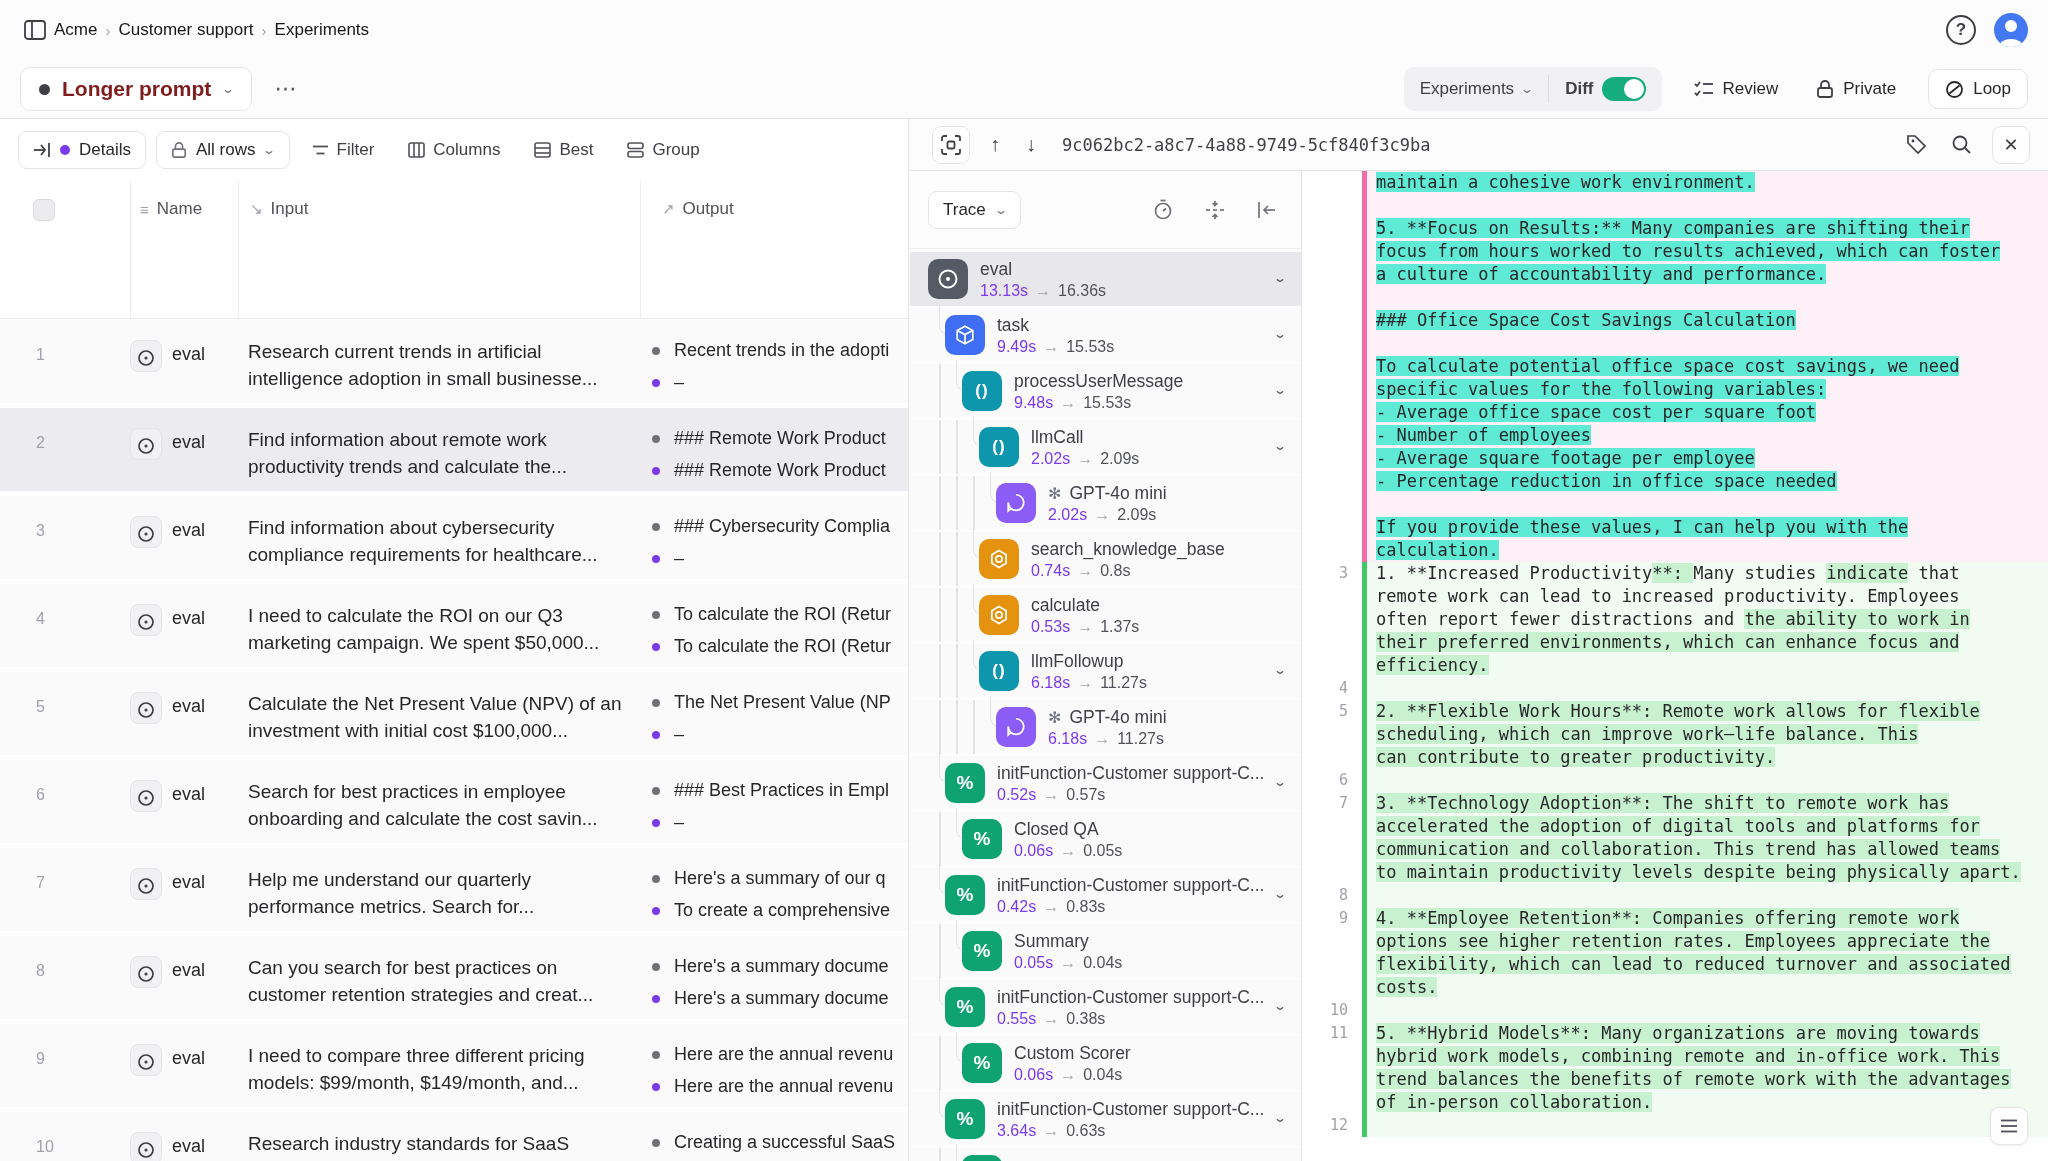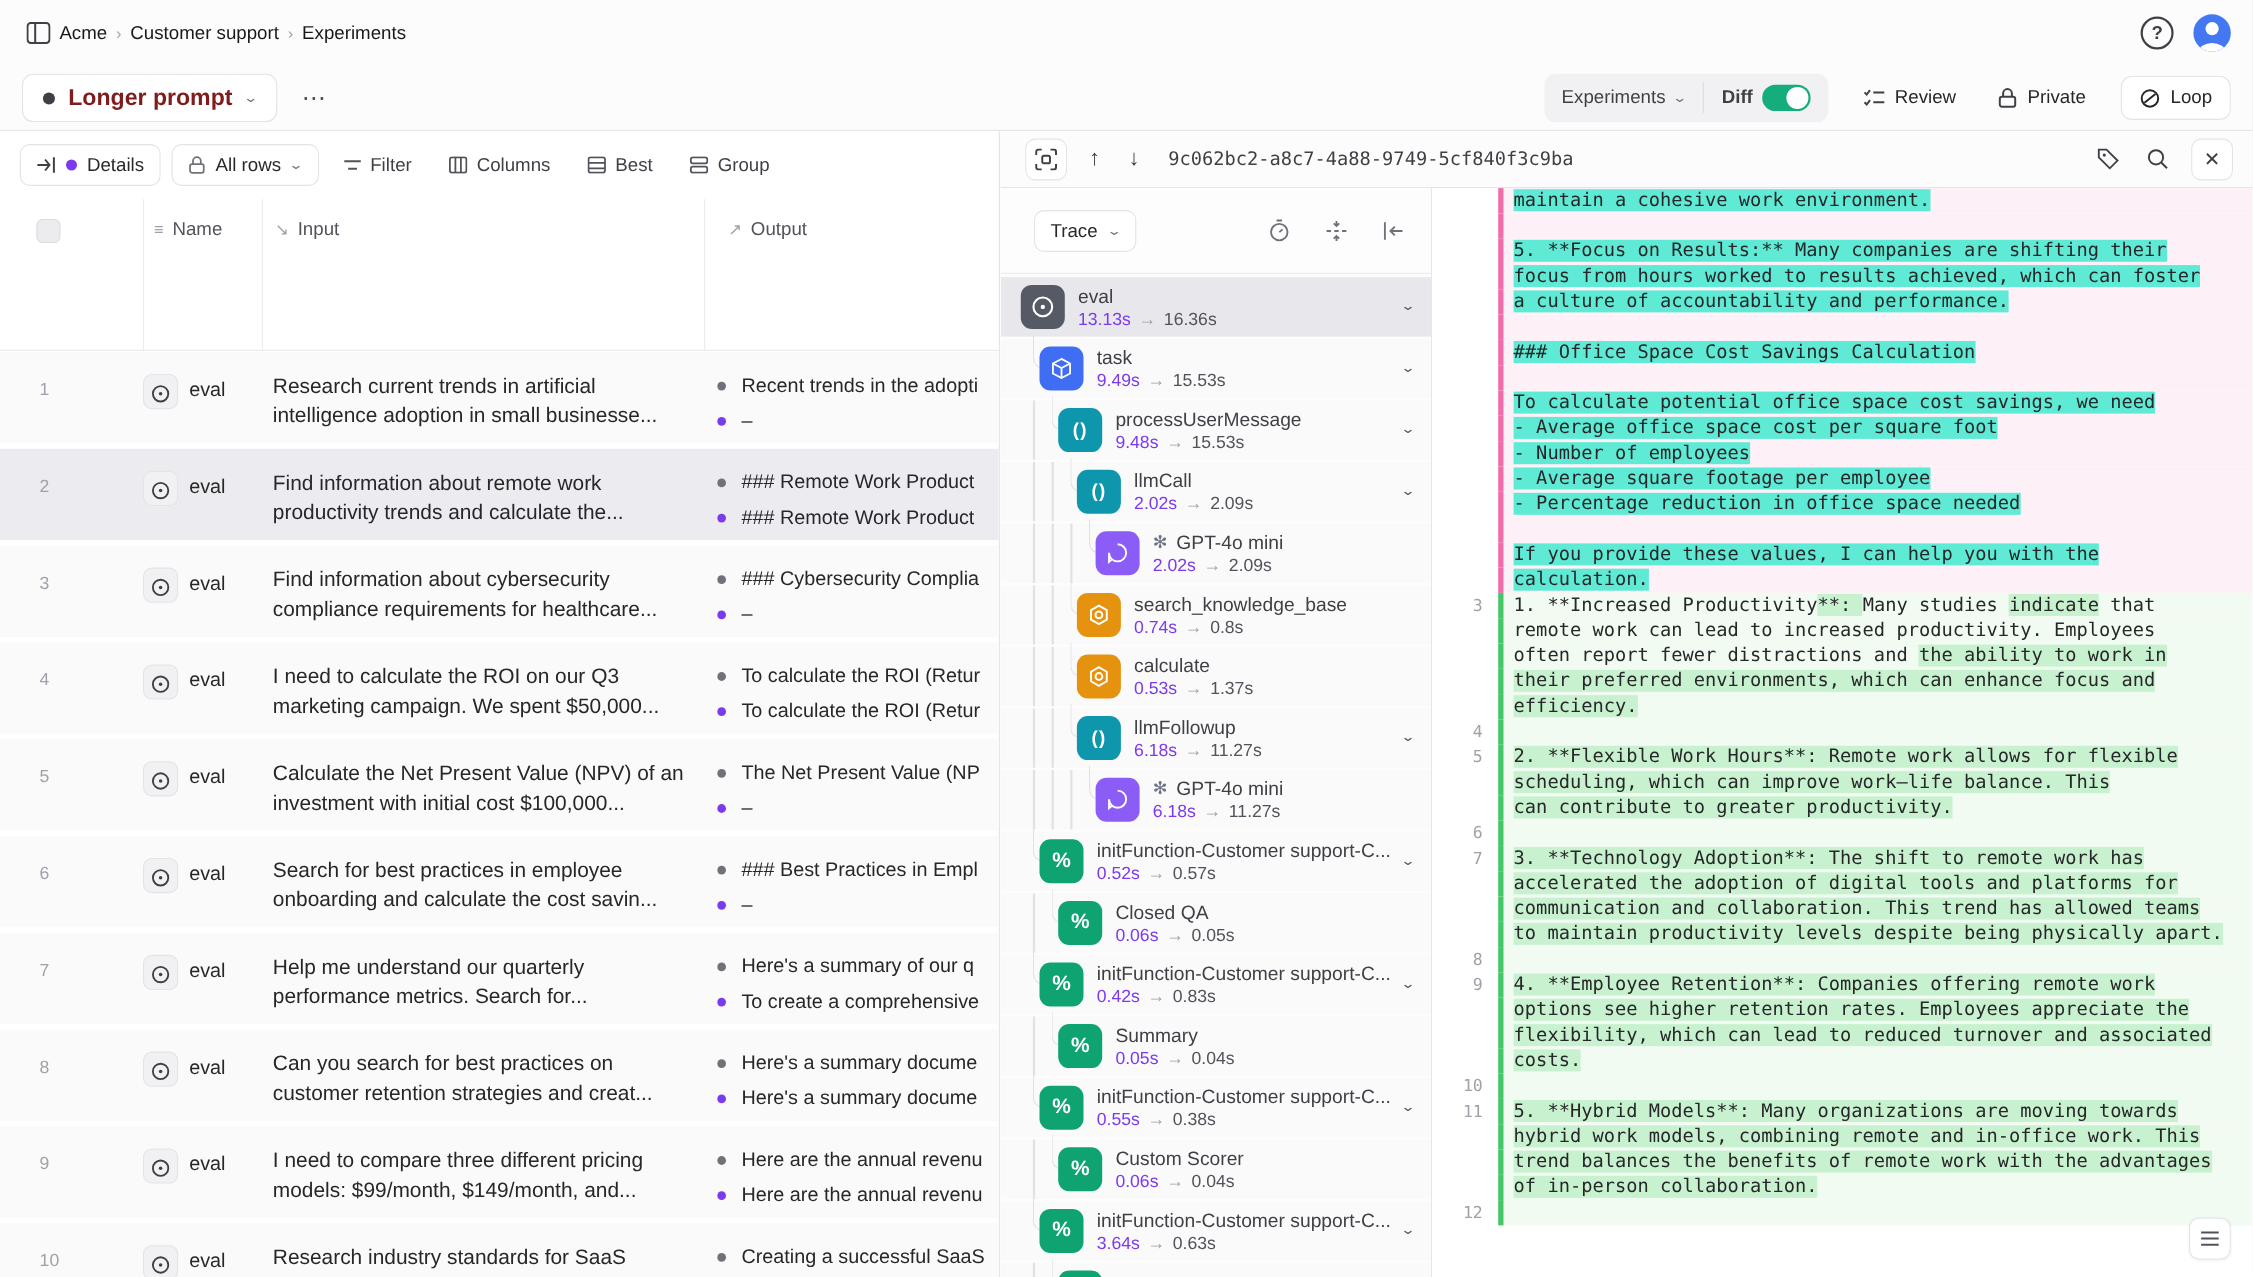--- a/index.html
+++ b/index.html
@@ -71,21 +71,21 @@
   .trace-head{height:52px;flex:0 0 52px;display:flex;align-items:center;padding:0 18px 0 22px;border-bottom:1px solid #e4e4e7;gap:14px;}
   .focus-btn{width:38px;height:38px;border:1px solid #e4e4e7;border-radius:9px;background:#fff;display:flex;align-items:center;justify-content:center;cursor:pointer;}
   .arrow-btn{font-size:20px;color:#3f3f46;background:none;border:none;cursor:pointer;padding:2px 6px;}
   .trace-id{font-size:17px;color:#3f3f46;margin-left:6px;}
   .trace-head-right{margin-left:auto;display:flex;align-items:center;gap:16px;}
   .close-btn{width:38px;height:38px;border:1px solid #e4e4e7;border-radius:9px;background:#fff;display:flex;align-items:center;justify-content:center;font-size:18px;color:#3f3f46;cursor:pointer;}
 
   .trace-body{flex:1;display:flex;overflow:hidden;}
   .tree-col{width:392px;flex:0 0 392px;border-right:1px solid #e4e4e7;display:flex;flex-direction:column;background:#fdfdfd;}
   .tree-head{height:78px;flex:0 0 78px;display:flex;align-items:center;padding:0 20px 0 18px;border-bottom:1px solid #ececee;}
-  .trace-dd{display:flex;align-items:center;gap:10px;background:#fff;border:1px solid #e4e4e7;border-radius:9px;padding:8px 14px;font-size:17px;color:#27272a;cursor:pointer;margin-left:12px;}
+  .trace-dd{display:flex;align-items:center;gap:10px;background:#fff;border:1px solid #e4e4e7;border-radius:9px;padding:8px 14px;font-size:17px;color:#27272a;cursor:pointer;}
   .tree-head-icons{margin-left:auto;display:flex;align-items:center;gap:24px;}
   .tree-list{flex:1;overflow:hidden;padding-top:3px;}
   .tnode{position:relative;height:54px;margin-bottom:2px;background:#fafafa;display:flex;align-items:center;cursor:pointer;}
   .tnode.selected{background:#e8e8ec;}
   .tnode .guide{position:absolute;top:0;bottom:0;width:1.5px;background:#e2e2e6;}
   .tnode .elbow{position:absolute;top:-4px;height:31px;width:13px;border-left:1.5px solid #e2e2e6;border-bottom:1.5px solid #e2e2e6;border-bottom-left-radius:9px;}
   .node-ic{position:relative;width:40px;height:40px;border-radius:10px;flex:0 0 40px;display:flex;align-items:center;justify-content:center;color:#fff;}
   .ic-eval{background:#555a64;}.ic-task{background:#3f6df4;}.ic-function{background:#0e96ad;}
   .ic-llm{background:#8b5cf6;}.ic-tool{background:#e5920f;}.ic-scorer{background:#0ea371;}
   .fn-glyph{font-size:17px;font-weight:700;letter-spacing:1px;}
@@ -843,20 +843,25 @@
               <span class="d-text mono"></span>
             </div>
             <div class="dline rem">
               <span class="d-num mono"></span>
               <span class="d-bar"></span>
               <span class="d-text mono"><span class="hl">To calculate potential office space cost savings, we need</span></span>
             </div>
             <div class="dline rem">
               <span class="d-num mono"></span>
               <span class="d-bar"></span>
+              <span class="d-text mono"><span class="hl">specific values for the following variables:</span></span>
+            </div>
+            <div class="dline rem">
+              <span class="d-num mono"></span>
+              <span class="d-bar"></span>
               <span class="d-text mono"><span class="hl">- Average office space cost per square foot</span></span>
             </div>
             <div class="dline rem">
               <span class="d-num mono"></span>
               <span class="d-bar"></span>
               <span class="d-text mono"><span class="hl">- Number of employees</span></span>
             </div>
             <div class="dline rem">
               <span class="d-num mono"></span>
               <span class="d-bar"></span>

